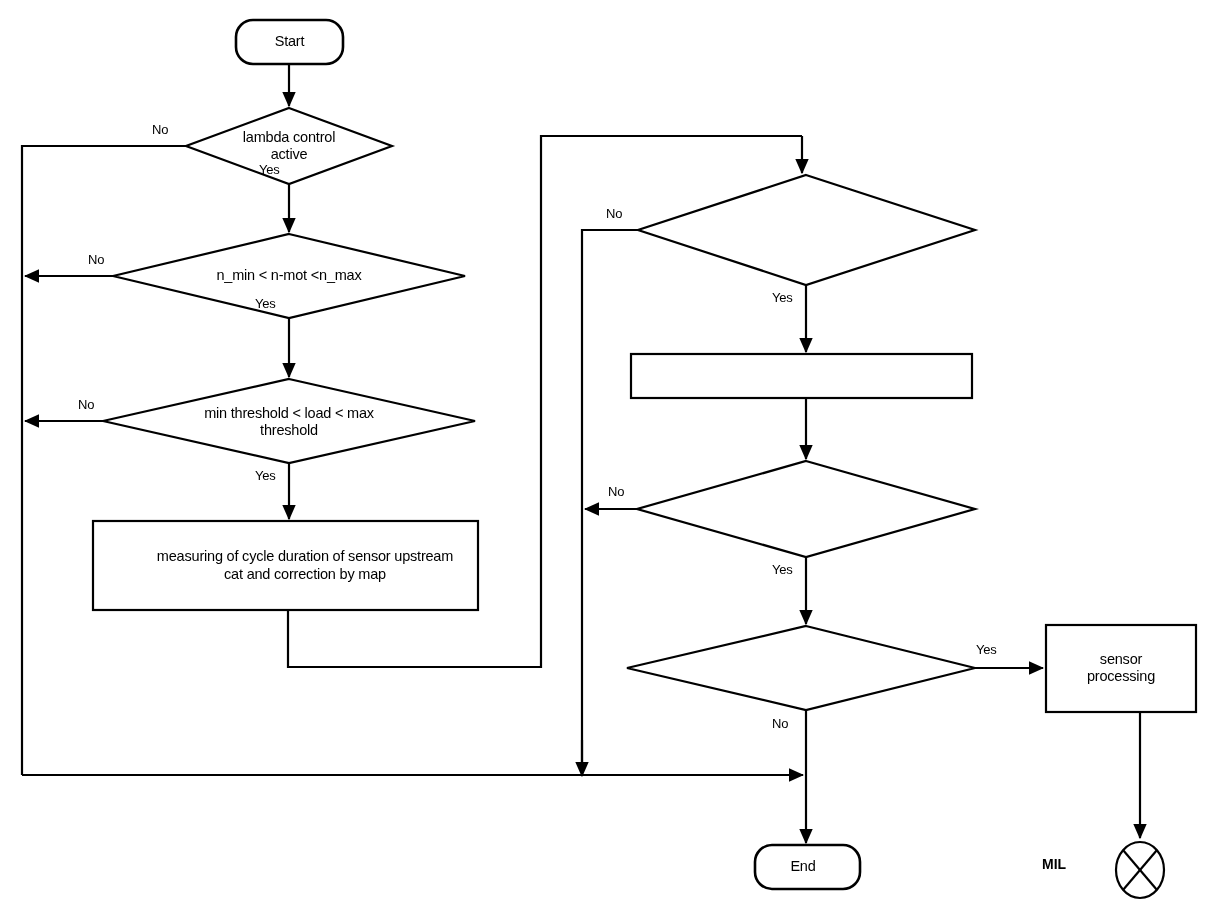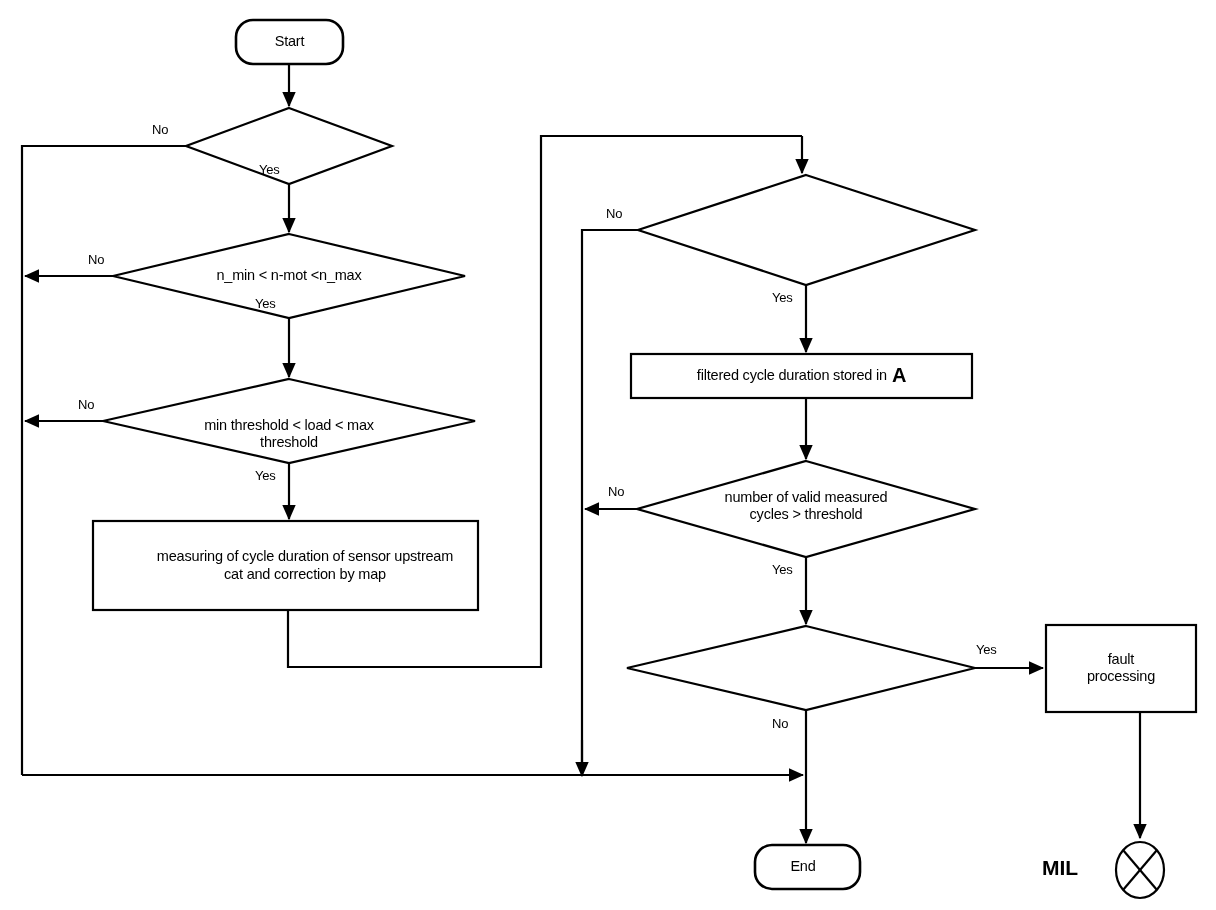--- a/index.html
+++ b/index.html
@@ -34,21 +34,21 @@
     white-space:pre-line;
   }
   .edge-label{
     position:absolute;
     font-size:13px;
     letter-spacing:-0.2px;
     white-space:nowrap;
   }
   .mil-label{
     position:absolute;
-    font-size:21px;
+    font-size:14px;
     font-weight:bold;
     letter-spacing:0px;
   }
   .store-var{
     font-size:20px;
     font-weight:bold;
     padding-left:5px;
   }
 </style>
 </head>
@@ -124,39 +124,36 @@
       <rect x="755" y="845" width="105" height="44" rx="17" ry="17" fill="#ffffff" stroke="#000000" stroke-width="2.6"></rect>
 
       <ellipse cx="1140" cy="870" rx="24" ry="28" fill="#ffffff" stroke="#000000" stroke-width="2.2"></ellipse>
       <line x1="1123" y1="850" x2="1157" y2="890"></line>
       <line x1="1157" y1="850" x2="1123" y2="890"></line>
     </g>
   </svg>
 
   <div class="shape-text" style="left:236px;top:20px;width:107px;height:44px;">Start</div>
 
+  <div class="shape-text" style="left:204px;top:124px;width:170px;height:44px;">lambda control
+active</div>
 
   <div class="shape-text" style="left:169px;top:262px;width:240px;height:28px;">n_min &lt; n-mot &lt;n_max</div>
 
-  <div class="shape-text" style="left:159px;top:412px;width:260px;height:44px;">min threshold &lt; load &lt; max
+  <div class="shape-text" style="left:159px;top:400px;width:260px;height:44px;">min threshold &lt; load &lt; max
 threshold</div>
 
   <div class="shape-text" style="left:96px;top:524px;width:418px;height:83px;">measuring of cycle duration of sensor upstream
 cat and correction by map</div>
 
 
-  <div class="shape-text" style="left:634px;top:354px;width:335px;height:44px;">
-    <span>filtered cycle duration stored in</span><span class="store-var">A</span>
-  </div>
-
-  <div class="shape-text" style="left:681px;top:484px;width:250px;height:44px;">number of valid measured
-cycles &gt; threshold</div>
 
 
-  <div class="shape-text" style="left:1046px;top:628px;width:150px;height:80px;">fault
+
+  <div class="shape-text" style="left:1046px;top:628px;width:150px;height:80px;">sensor
 processing</div>
 
   <div class="shape-text" style="left:755px;top:845px;width:96px;height:44px;text-align:center;">End</div>
 
   <div class="mil-label" style="left:1042px;top:856px;">MIL</div>
 
   <div class="edge-label" style="left:152px;top:122px;">No</div>
   <div class="edge-label" style="left:259px;top:162px;">Yes</div>
 
   <div class="edge-label" style="left:88px;top:252px;">No</div>

